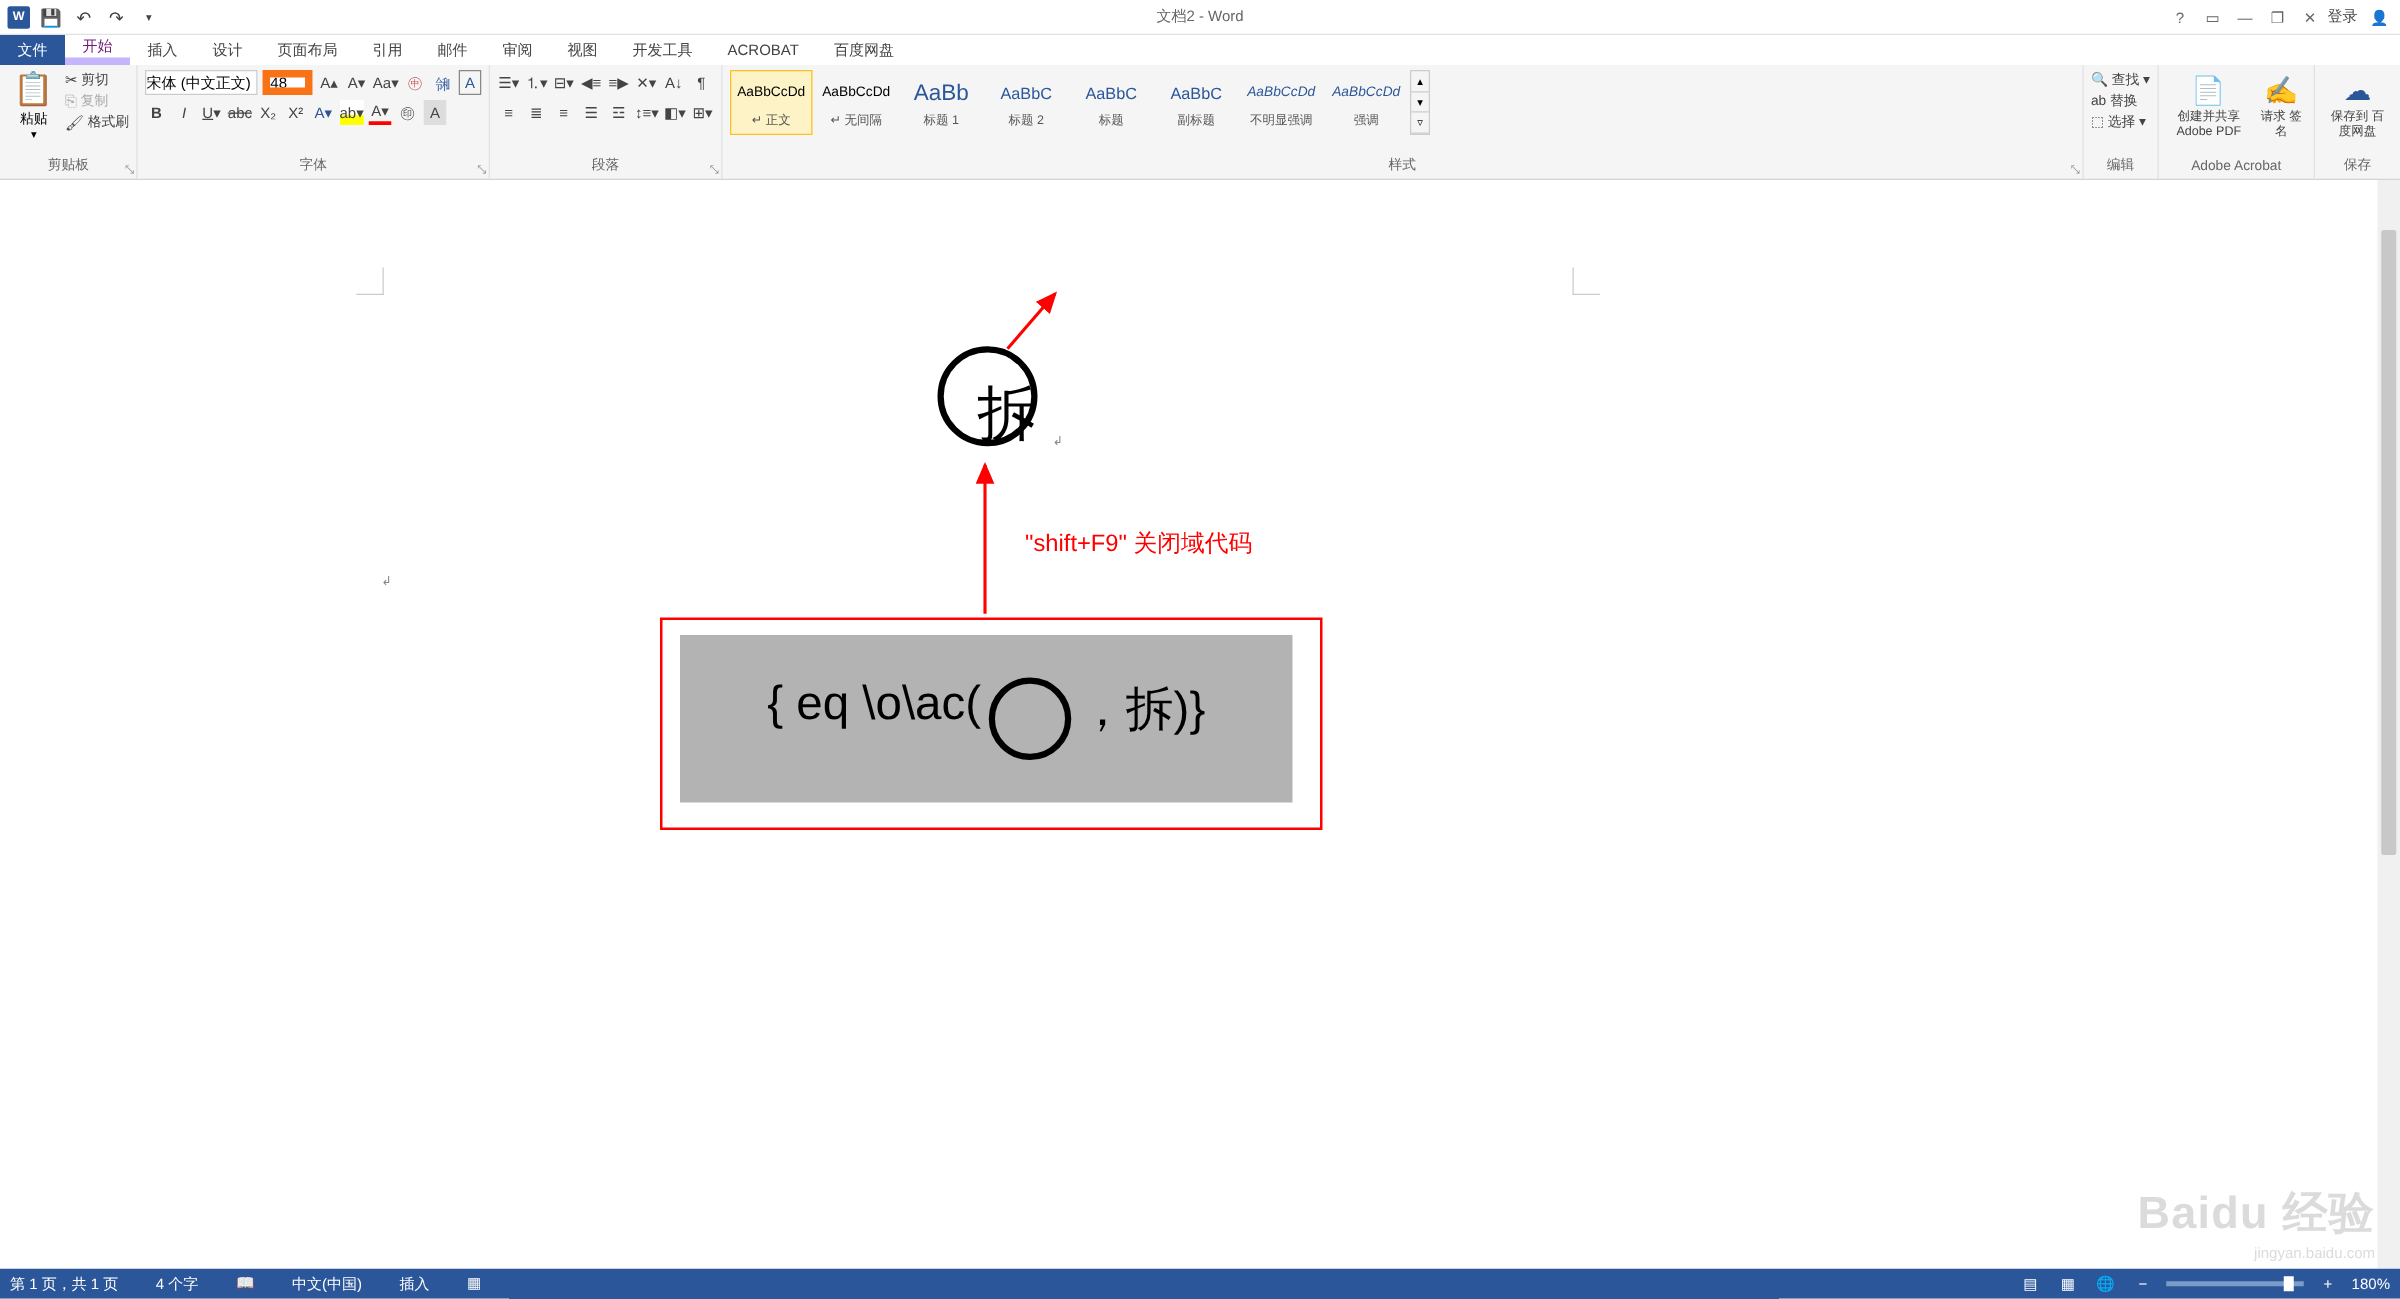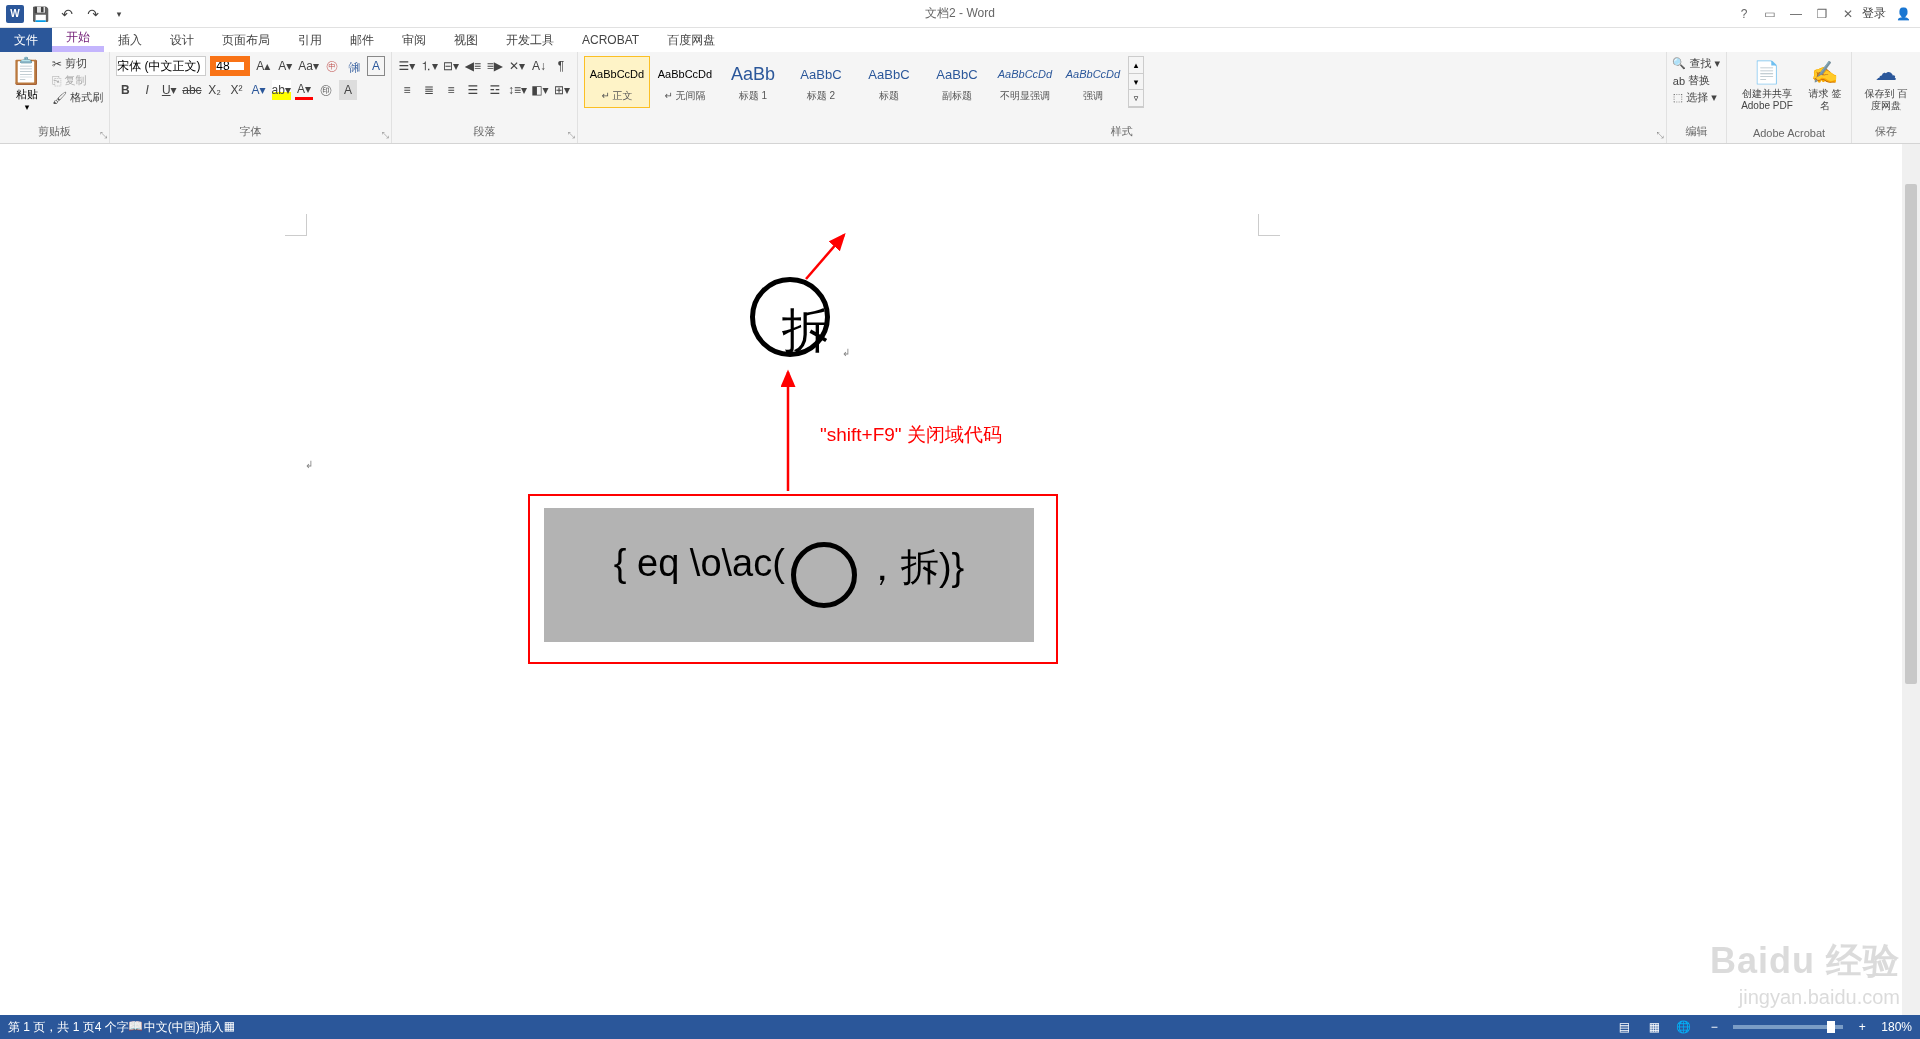--- a/index.html
+++ b/index.html
@@ -91,30 +91,30 @@
 .code-highlight { position: absolute; left: 14px; top: 12px; right: 22px; bottom: 20px; background: #b3b3b3; display: flex; align-items: center; justify-content: center; }
 .code-text { font-size: 38px; font-family: "Times New Roman", "SimSun", serif; color: #000; display: flex; align-items: flex-start; }
 .code-circle { display: inline-block; width: 66px; height: 66px; border: 5px solid #000; border-radius: 50%; margin: 0 6px; vertical-align: middle; }
 
 
 .vscroll { position: absolute; right: 0; top: 144px; bottom: 24px; width: 18px; background: #f0f0f0; }
 .vscroll-thumb { position: absolute; top: 40px; left: 3px; right: 3px; height: 500px; background: #c8c8c8; border-radius: 2px; }
 
 
 .statusbar { position: absolute; bottom: 0; left: 0; right: 0; height: 24px; background: #2b579a; color: #fff; display: flex; align-items: center; font-size: 12px; }
-.status-left { display: flex; gap: 0; padding-left: 8px; }
+.status-left { display: flex; gap: 30px; padding-left: 8px; }
 .status-right { margin-left: auto; display: flex; align-items: center; gap: 8px; padding-right: 8px; }
 .view-btn { width: 22px; height: 18px; display: flex; align-items: center; justify-content: center; cursor: pointer; }
 .zoom-slider { width: 110px; height: 4px; background: #7a9cc6; position: relative; }
 .zoom-thumb { position: absolute; right: 8px; top: -4px; width: 8px; height: 12px; background: #fff; }
 
 
 .watermark { position: absolute; right: 20px; bottom: 30px; text-align: right; color: rgba(200,200,200,0.65); pointer-events: none; }
 .wm-logo { font-size: 36px; font-weight: bold; letter-spacing: 1px; }
-.wm-sub { font-size: 20px; }
+.wm-sub { font-size: 12px; }
 
 svg.arrow { position: absolute; overflow: visible; }
 </style>
 </head>
 <body>
 
 <div class="titlebar">
   <div class="qat">
     <div class="qat-icon">
         <div class="word-icon">W</div>

